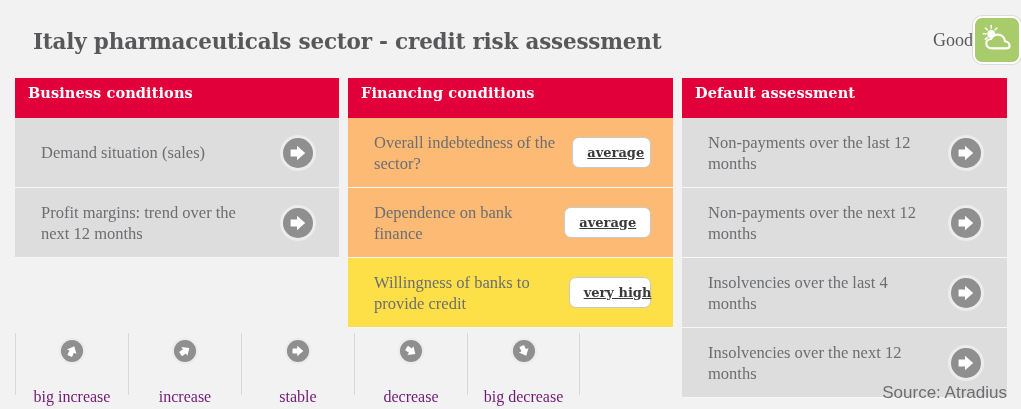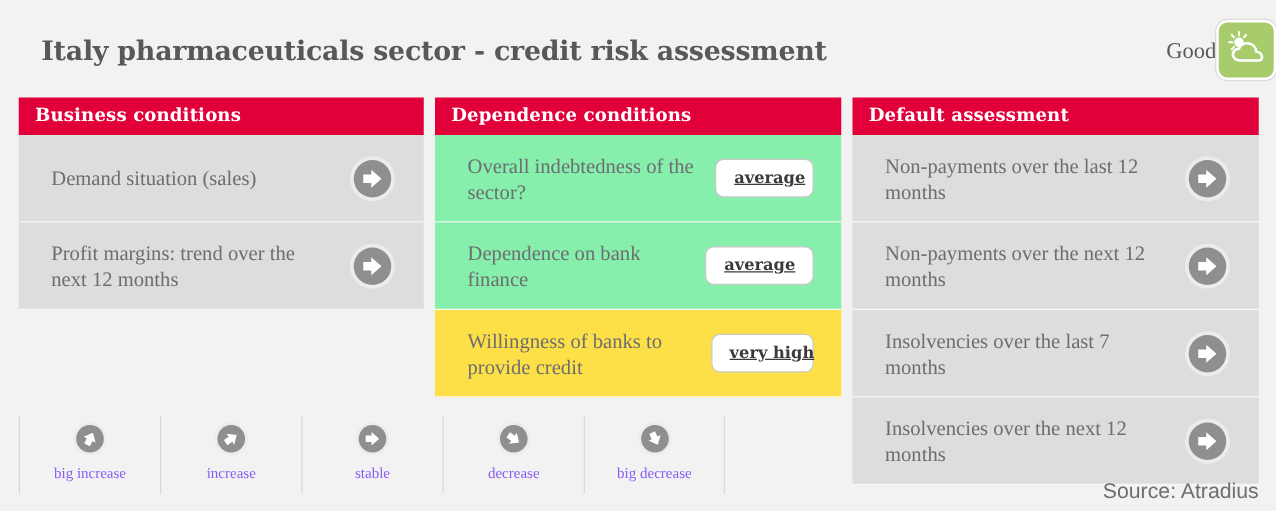--- a/index.html
+++ b/index.html
@@ -76,38 +76,38 @@
   .col-business { width: 330px; }
   .col-financing { width: 331px; }
   .col-default { width: 331px; }
 
   .col-head {
     background: #e2003b;
     color: #ffffff;
     font-family: "DejaVu Serif", serif;
     font-weight: bold;
     font-size: 14.5px;
-    height: 30px;
+    height: 40px;
     line-height: 30px;
     padding-left: 13px;
     box-sizing: border-box;
     letter-spacing: 0.1px;
   }
 
   .row {
     height: 70px;
     box-sizing: border-box;
     display: flex;
     align-items: center;
     justify-content: space-between;
     padding: 0 22px 0 26px;
     border-bottom: 1px solid #f7f7f7;
   }
   .row.shade-a { background: #dddddd; }
-  .row.shade-b { background: #86efac; }
+  .row.shade-b { background: #fdba74; }
   .row.shade-c { background: #fde047; }
 
   .row-label {
     font-family: "Liberation Serif", serif;
     font-size: 16.5px;
     line-height: 21px;
     color: #6d6e71;
     max-width: 215px;
   }
 
@@ -155,23 +155,23 @@
   }
   .legend-item:last-child {
     border-right: 1px solid #d8d8d8;
   }
   .legend-icon {
     width: 28px;
     height: 28px;
   }
   .legend-label {
     font-family: "Liberation Serif", serif;
-    font-size: 12px;
-    color: #8b5cf6;
-    margin-top: 6px;
+    font-size: 16px;
+    color: #701a75;
+    margin-top: 23px;
     white-space: nowrap;
   }
 
   
   .source {
     position: absolute;
     right: 14px;
     bottom: 6px;
     font-family: "Liberation Sans", sans-serif;
     font-size: 17px;
@@ -228,21 +228,21 @@
         <svg width="38" height="38" viewBox="0 0 38 38">
           <circle cx="19" cy="19" r="18" fill="#ececec"></circle>
           <circle cx="19" cy="19" r="15" fill="#8f8f8f"></circle>
           <path d="M18.0 11.8 L26.2 19.0 L18.0 26.2 L18.0 22.4 L11.6 22.4 L11.6 15.6 L18.0 15.6 Z" fill="#ffffff"></path>
         </svg>
       </span>
     </div>
   </div>
 
   <div class="column col-financing">
-    <div class="col-head">Dependence conditions</div>
+    <div class="col-head">Financing conditions</div>
 
     <div class="row shade-b">
       <div class="row-label">Overall indebtedness of the sector?</div>
       <div class="pill">average</div>
     </div>
 
     <div class="row shade-b">
       <div class="row-label">Dependence on bank finance</div>
       <div class="pill">average</div>
     </div>
@@ -272,21 +272,21 @@
       <span class="arrow-icon">
         <svg width="38" height="38" viewBox="0 0 38 38">
           <circle cx="19" cy="19" r="18" fill="#ececec"></circle>
           <circle cx="19" cy="19" r="15" fill="#8f8f8f"></circle>
           <path d="M18.0 11.8 L26.2 19.0 L18.0 26.2 L18.0 22.4 L11.6 22.4 L11.6 15.6 L18.0 15.6 Z" fill="#ffffff"></path>
         </svg>
       </span>
     </div>
 
     <div class="row shade-a">
-      <div class="row-label">Insolvencies over the last 7 months</div>
+      <div class="row-label">Insolvencies over the last 4 months</div>
       <span class="arrow-icon">
         <svg width="38" height="38" viewBox="0 0 38 38">
           <circle cx="19" cy="19" r="18" fill="#ececec"></circle>
           <circle cx="19" cy="19" r="15" fill="#8f8f8f"></circle>
           <path d="M18.0 11.8 L26.2 19.0 L18.0 26.2 L18.0 22.4 L11.6 22.4 L11.6 15.6 L18.0 15.6 Z" fill="#ffffff"></path>
         </svg>
       </span>
     </div>
 
     <div class="row shade-a">

